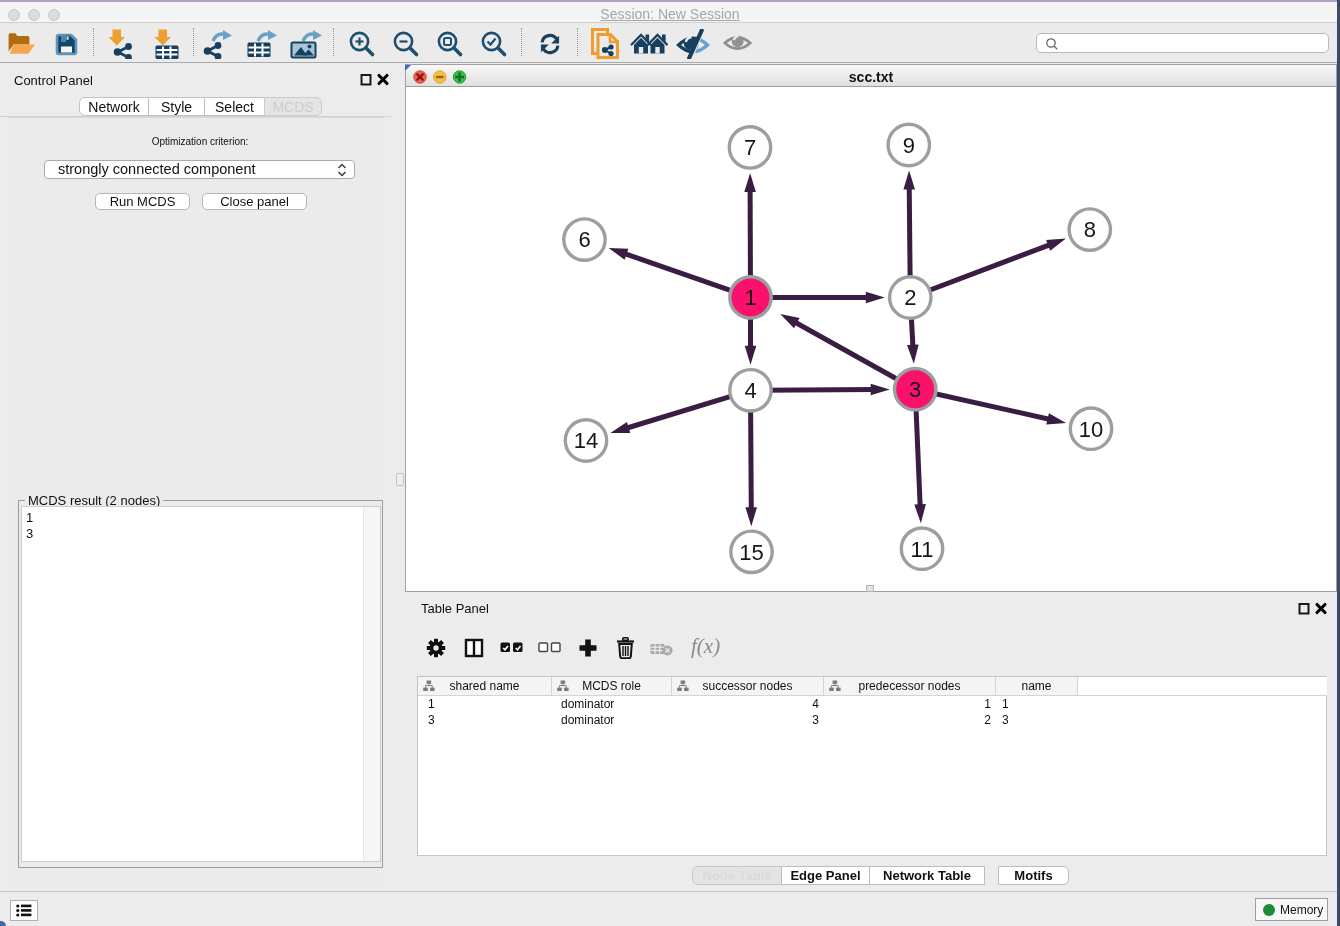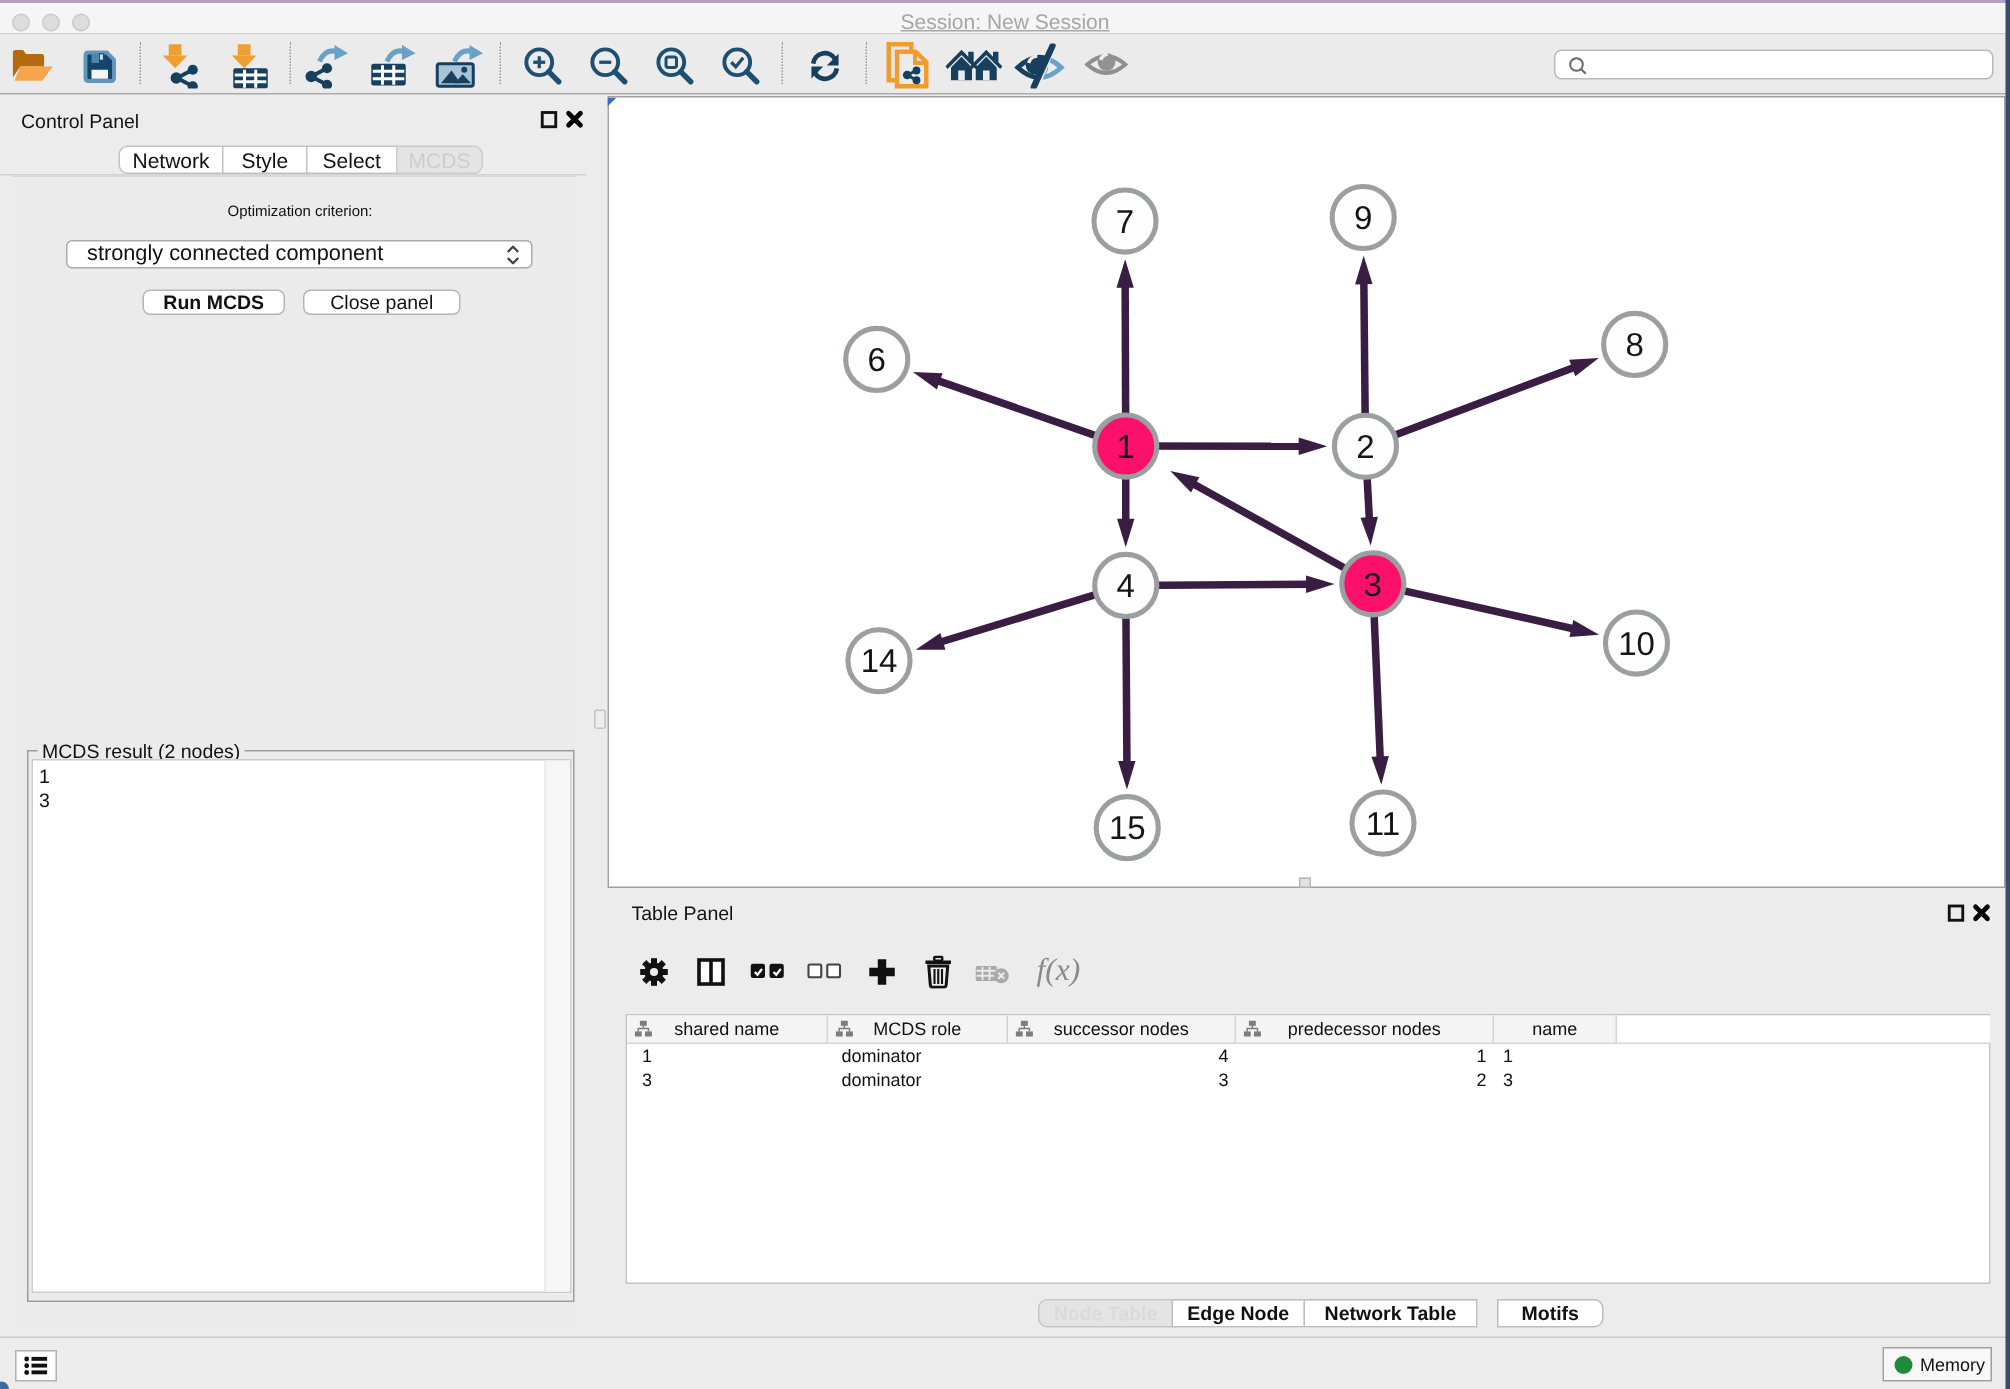--- a/index.html
+++ b/index.html
@@ -211,31 +211,42 @@
   </div>
   <div id="cpbody"></div>
   <div style="position:absolute;left:0;top:50px;width:391px;height:1px;background:#d2d2d2;"></div>
   <div id="optlab">Optimization criterion:</div>
   <div id="combo">strongly connected component
     <svg width="14" height="16" viewBox="0 0 14 16" style="position:absolute;right:5px;top:1px;">
         <path d="M3.5 6 L7 2.5 L10.5 6" fill="none" stroke="#444" stroke-width="1.6" stroke-linejoin="round"></path>
         <path d="M3.5 10 L7 13.5 L10.5 10" fill="none" stroke="#444" stroke-width="1.6" stroke-linejoin="round"></path>
       </svg>
   </div>
-  <div class="btn" style="left:95px;top:127px;width:95px;font-weight:bold;">Run MCDS</div>
+  <div class="btn" style="left:95px;top:127px;width:95px;">Run MCDS</div>
   <div class="btn" style="left:202px;top:127px;width:105px;">Close panel</div>
   <div id="grp">
     <div id="grplab">MCDS result (2 nodes)</div>
     <div id="grptext">
         <div style="padding:3px 0 0 4px;line-height:16px;">1<br>3</div>
       <div id="grpscroll"></div>
     </div>
   </div>
 </div>
 <div class="abs" id="nw">
+  <div id="nwtitle">
+    <svg width="70" height="22" viewBox="0 0 70 22" style="position:absolute;left:0;top:0;">
+      <circle cx="14" cy="12" r="6.2" fill="#ee6156" stroke="#d04b40" stroke-width="1"></circle>
+      <path d="M11.2 9.2 L16.8 14.8 M16.8 9.2 L11.2 14.8" stroke="#8c150b" stroke-width="2.2" stroke-linecap="round"></path>
+      <circle cx="33.8" cy="12" r="6.2" fill="#f6c143" stroke="#dda431" stroke-width="1"></circle>
+      <rect x="29.8" y="10.7" width="8" height="2.6" rx="1" fill="#9a6c0a"></rect>
+      <circle cx="53.6" cy="12" r="6.2" fill="#37c04a" stroke="#27a037" stroke-width="1"></circle>
+      <path d="M53.6 7.6 V16.4 M49.2 12 H58" stroke="#156f1e" stroke-width="2.4"></path>
+    </svg>
+    <div id="nwname">scc.txt</div>
+  </div>
   <svg id="graph" width="930" height="504" viewBox="406 87 930 504" style="position:absolute;left:0;top:22px;">
   <line x1="750.5" y1="297.4" x2="750.1" y2="186.9" stroke="#3a1d42" stroke-width="5"></line>
   <polygon points="750.1,172.9 755.9,191.9 744.3,191.9" fill="#3a1d42"></polygon>
   <line x1="750.5" y1="297.4" x2="621.8" y2="252.6" stroke="#3a1d42" stroke-width="5"></line>
   <polygon points="608.6,248.0 628.4,248.8 624.6,259.7" fill="#3a1d42"></polygon>
   <line x1="750.5" y1="297.4" x2="870.8" y2="297.5" stroke="#3a1d42" stroke-width="5"></line>
   <polygon points="884.8,297.5 865.8,303.3 865.8,291.7" fill="#3a1d42"></polygon>
   <line x1="750.5" y1="297.4" x2="750.5" y2="350.8" stroke="#3a1d42" stroke-width="5"></line>
   <polygon points="750.5,364.8 744.7,345.8 756.3,345.8" fill="#3a1d42"></polygon>
   <line x1="910.3" y1="297.5" x2="909.2" y2="184.5" stroke="#3a1d42" stroke-width="5"></line>
@@ -400,21 +411,21 @@
     <div class="td" style="left:300px;top:19px;width:101px;text-align:right;">4</div>
     <div class="td" style="left:472px;top:19px;width:101px;text-align:right;">1</div>
     <div class="td" style="left:584px;top:19px;">1</div>
     <div class="td" style="left:10px;top:35px;">3</div>
     <div class="td" style="left:143px;top:35px;">dominator</div>
     <div class="td" style="left:300px;top:35px;width:101px;text-align:right;">3</div>
     <div class="td" style="left:472px;top:35px;width:101px;text-align:right;">2</div>
     <div class="td" style="left:584px;top:35px;">3</div>
   </div>
   <div class="btab" style="left:287px;width:90px;border-radius:6px 0 0 6px;background:#e4e4e4;color:#dadada;border-color:#c6c6c6;">Node Table</div>
-  <div class="btab" style="left:376px;width:89px;">Edge Node</div>
+  <div class="btab" style="left:376px;width:89px;">Edge Panel</div>
   <div class="btab" style="left:464px;width:116px;">Network Table</div>
   <div class="btab" style="left:593px;width:71px;border-radius:0 6px 6px 0;">Motifs</div>
 </div>
 <div class="abs" id="statusbar">
   <div style="position:absolute;left:10px;top:8px;width:28px;height:21px;background:#fdfdfd;border:1px solid #b0b0b0;box-sizing:border-box;">
     <svg width="16" height="13" viewBox="0 0 16 13" style="position:absolute;left:5px;top:3px;">
       <circle cx="1.8" cy="2" r="1.6" fill="#111"></circle>
         <rect x="5" y="0.6" width="10.4" height="2.6" fill="#111"></rect>
       <circle cx="1.8" cy="6.5" r="1.6" fill="#111"></circle>
         <rect x="5" y="5.1" width="10.4" height="2.6" fill="#111"></rect>

